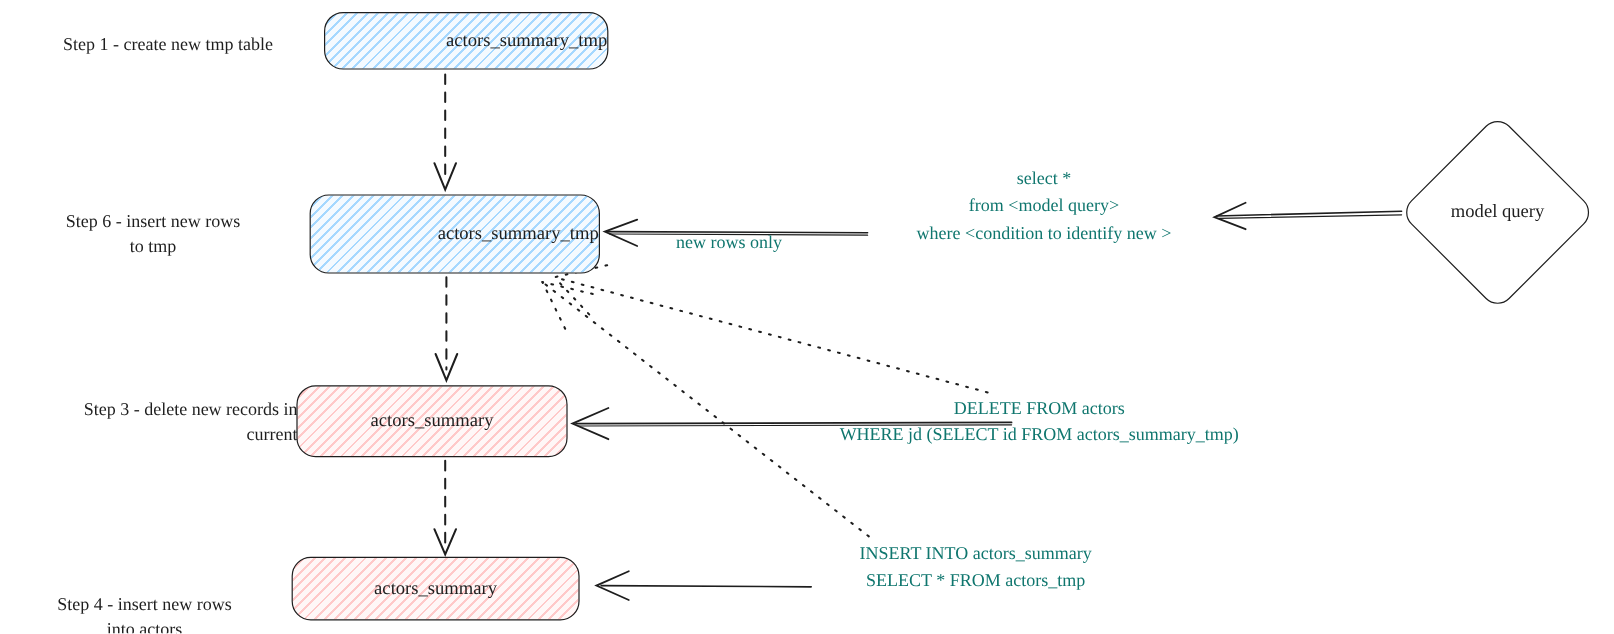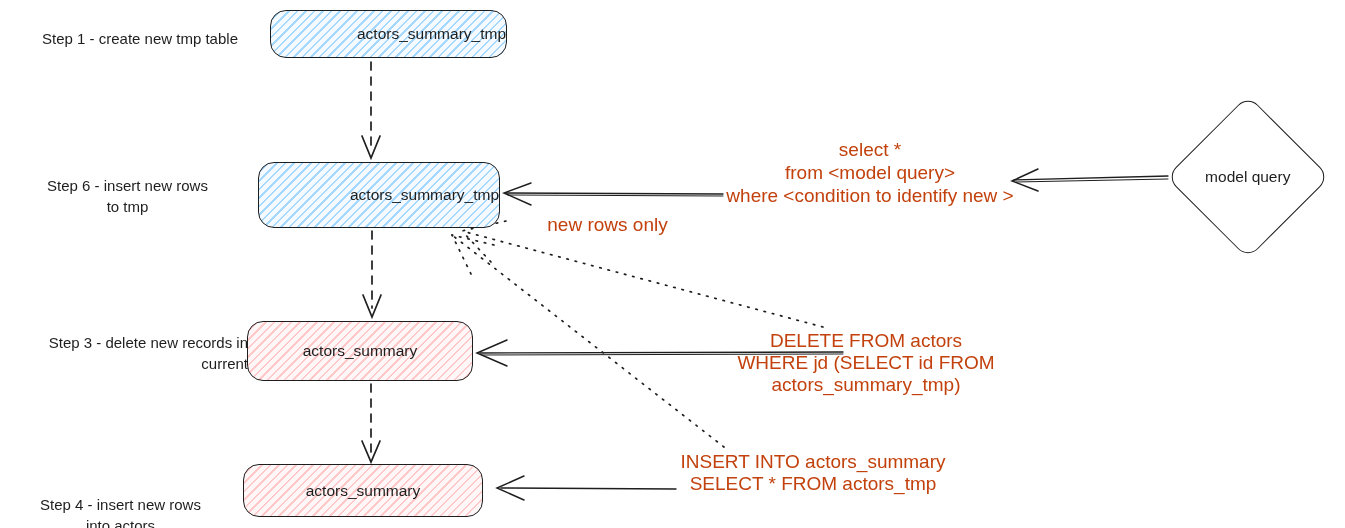--- a/index.html
+++ b/index.html
@@ -1,25 +1,25 @@
 <!DOCTYPE html>
 <html><head>
 <meta charset="utf-8">
 <style>
   html,body{margin:0;padding:0;background:#fff;}
   #canvas{
     position:relative;width:1345px;height:528px;background:#ffffff;overflow:hidden;
-    font-family:Liberation Sans, sans-serif;color:#1e1e1e;
+    font-family:Liberation Serif, serif;color:#1e1e1e;
   }
   .abs{position:absolute;}
   .label{
     white-space:pre-line;text-align:center;font-size:15px;line-height:21px;color:#1e1e1e;
   }
   .sqltext{
-    white-space:pre-line;text-align:center;font-size:19px;line-height:22px;color:#c2410c;
+    white-space:pre-line;text-align:center;font-size:15px;line-height:22px;color:#0f766e;
   }
   .node{
     box-sizing:border-box;border:1.6px solid #1e1e1e;border-radius:16px;
     display:flex;align-items:center;justify-content:center;
     font-size:15.5px;color:#1e1e1e;
   }
   .hatch-blue{
     background:
       repeating-linear-gradient(135deg,#a5d8ff 0 1.7px, rgba(255,255,255,0) 1.7px 6px),
       #f4faff;
@@ -111,21 +111,21 @@
     <span>actors_summary</span>
   </div>
   <div class="abs node hatch-red" style="left:243px;top:464px;width:240px;height:53px;">
     <span>actors_summary</span>
   </div>
 
   <div class="abs sqltext" style="left:670px;top:138px;width:400px;line-height:23px;">select *
 from &lt;model query&gt;
 where &lt;condition to identify new &gt;</div>
 
-  <div class="abs sqltext" style="left:545px;top:214px;width:125px;">new rows only</div>
+  <div class="abs sqltext" style="left:545px;top:192px;width:125px;">new rows only</div>
 
   <div class="abs sqltext" style="left:663px;top:451px;width:300px;">INSERT INTO actors_summary
 SELECT * FROM actors_tmp</div>
 
   <div class="abs sqltext" style="left:666px;top:330px;width:400px;">DELETE FROM actors
 WHERE jd (SELECT id FROM actors_summary_tmp)</div>
 
   <div class="abs" style="left:1190px;top:119px;">
     <div class="diamond">
       <span class="inner">model query</span>

